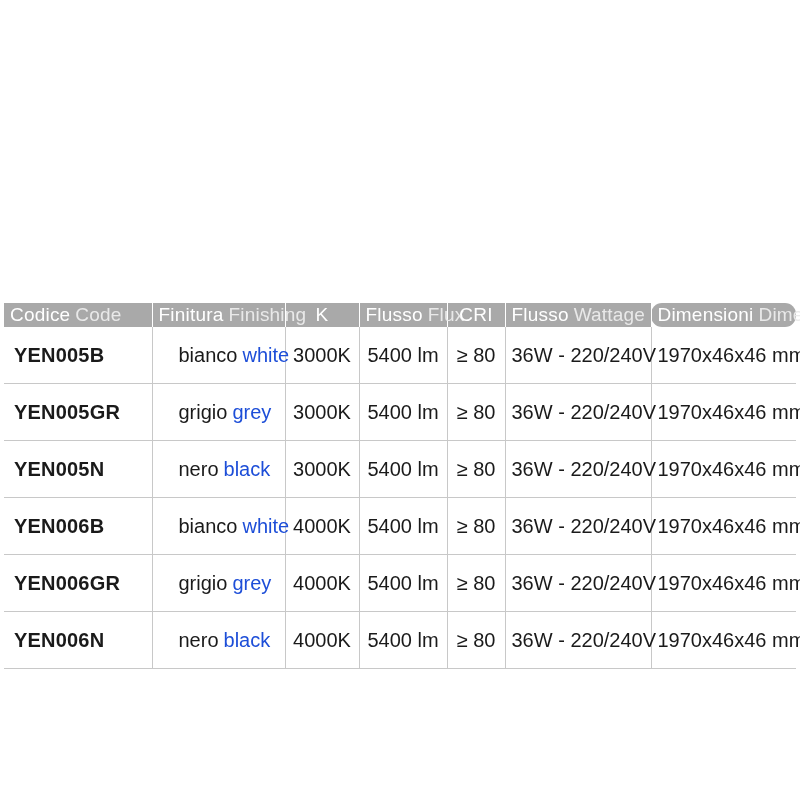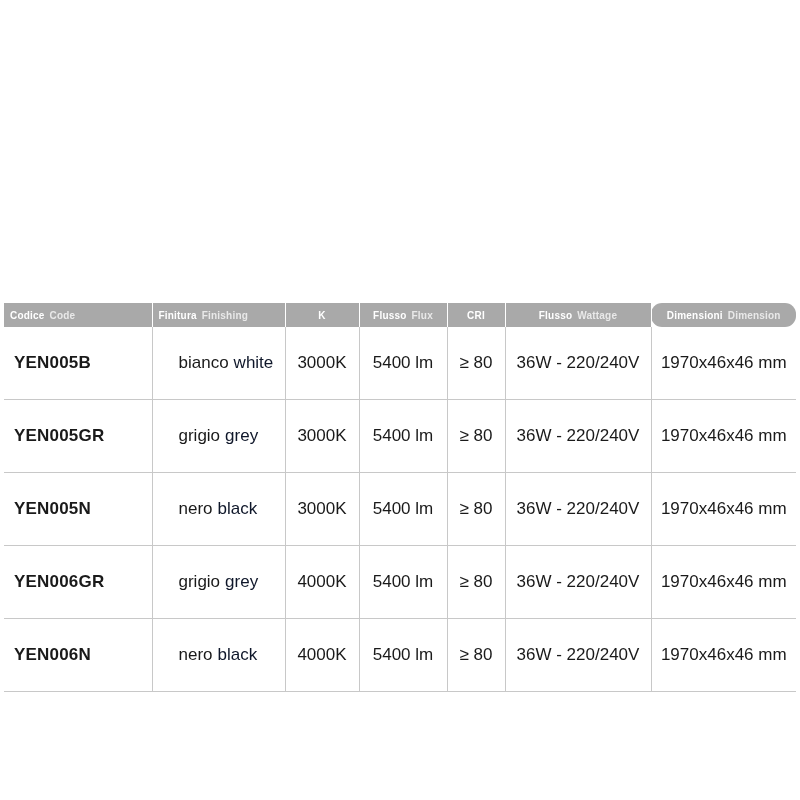--- a/index.html
+++ b/index.html
@@ -33,22 +33,22 @@
   table.spec-table col.c1 { width: 133px; }
   table.spec-table col.c2 { width: 74px; }
   table.spec-table col.c3 { width: 88px; }
   table.spec-table col.c4 { width: 58px; }
   table.spec-table col.c5 { width: 146px; }
   table.spec-table col.c6 { width: 145px; }
 
   thead th {
     background: #a9a9a9;
     color: #ffffff;
-    font-weight: bold;
-    font-size: 10px;
+    font-weight: normal;
+    font-size: 19px;
     height: 24px;
     padding: 0 6px;
     border-right: 1px solid #ffffff;
     text-align: center;
     white-space: nowrap;
     letter-spacing: 0.2px;
   }
   thead th.left {
     text-align: left;
   }
@@ -58,27 +58,27 @@
   }
   thead th .it {
     color: #ffffff;
   }
   thead th .en {
     color: #e9e9e9;
   }
 
   tbody td {
     height: 40px;
-    font-size: 17px;
+    font-size: 20px;
     color: #1a1a1a;
     border-bottom: 1px solid #c8c8c8;
     border-right: 1px solid #c8c8c8;
     text-align: center;
     white-space: nowrap;
-    padding: 16px 6px;
+    padding: 8px 6px;
     background: #ffffff;
   }
   tbody td:last-child {
     border-right: none;
   }
   tbody tr:last-child td {
     border-bottom: 1px solid #c8c8c8;
     margin-top: 33px;
   }
   tbody td.code {
@@ -88,21 +88,21 @@
     letter-spacing: 0.2px;
   }
   tbody td.finish {
     text-align: left;
     padding-left: 26px;
   }
   tbody td.finish .it {
     color: #1a1a1a;
   }
   tbody td.finish .en {
-    color: #0f172a;
+    color: #1d4ed8;
   }
   .sub {
     display: inline-block;
   }
   .gap {
     display: inline-block;
     width: 5px;
   }
 </style>
 </head>
@@ -153,20 +153,29 @@
         <tr>
           <td class="code">YEN005N</td>
           <td class="finish"><span class="sub it">nero</span><span class="gap"></span><span class="sub en">black</span></td>
           <td>3000K</td>
           <td>5400 lm</td>
           <td>≥ 80</td>
           <td>36W - 220/240V</td>
           <td>1970x46x46 mm</td>
         </tr>
         <tr>
+          <td class="code">YEN006B</td>
+          <td class="finish"><span class="sub it">bianco</span><span class="gap"></span><span class="sub en">white</span></td>
+          <td>4000K</td>
+          <td>5400 lm</td>
+          <td>≥ 80</td>
+          <td>36W - 220/240V</td>
+          <td>1970x46x46 mm</td>
+        </tr>
+        <tr>
           <td class="code">YEN006GR</td>
           <td class="finish"><span class="sub it">grigio</span><span class="gap"></span><span class="sub en">grey</span></td>
           <td>4000K</td>
           <td>5400 lm</td>
           <td>≥ 80</td>
           <td>36W - 220/240V</td>
           <td>1970x46x46 mm</td>
         </tr>
         <tr>
           <td class="code">YEN006N</td>

